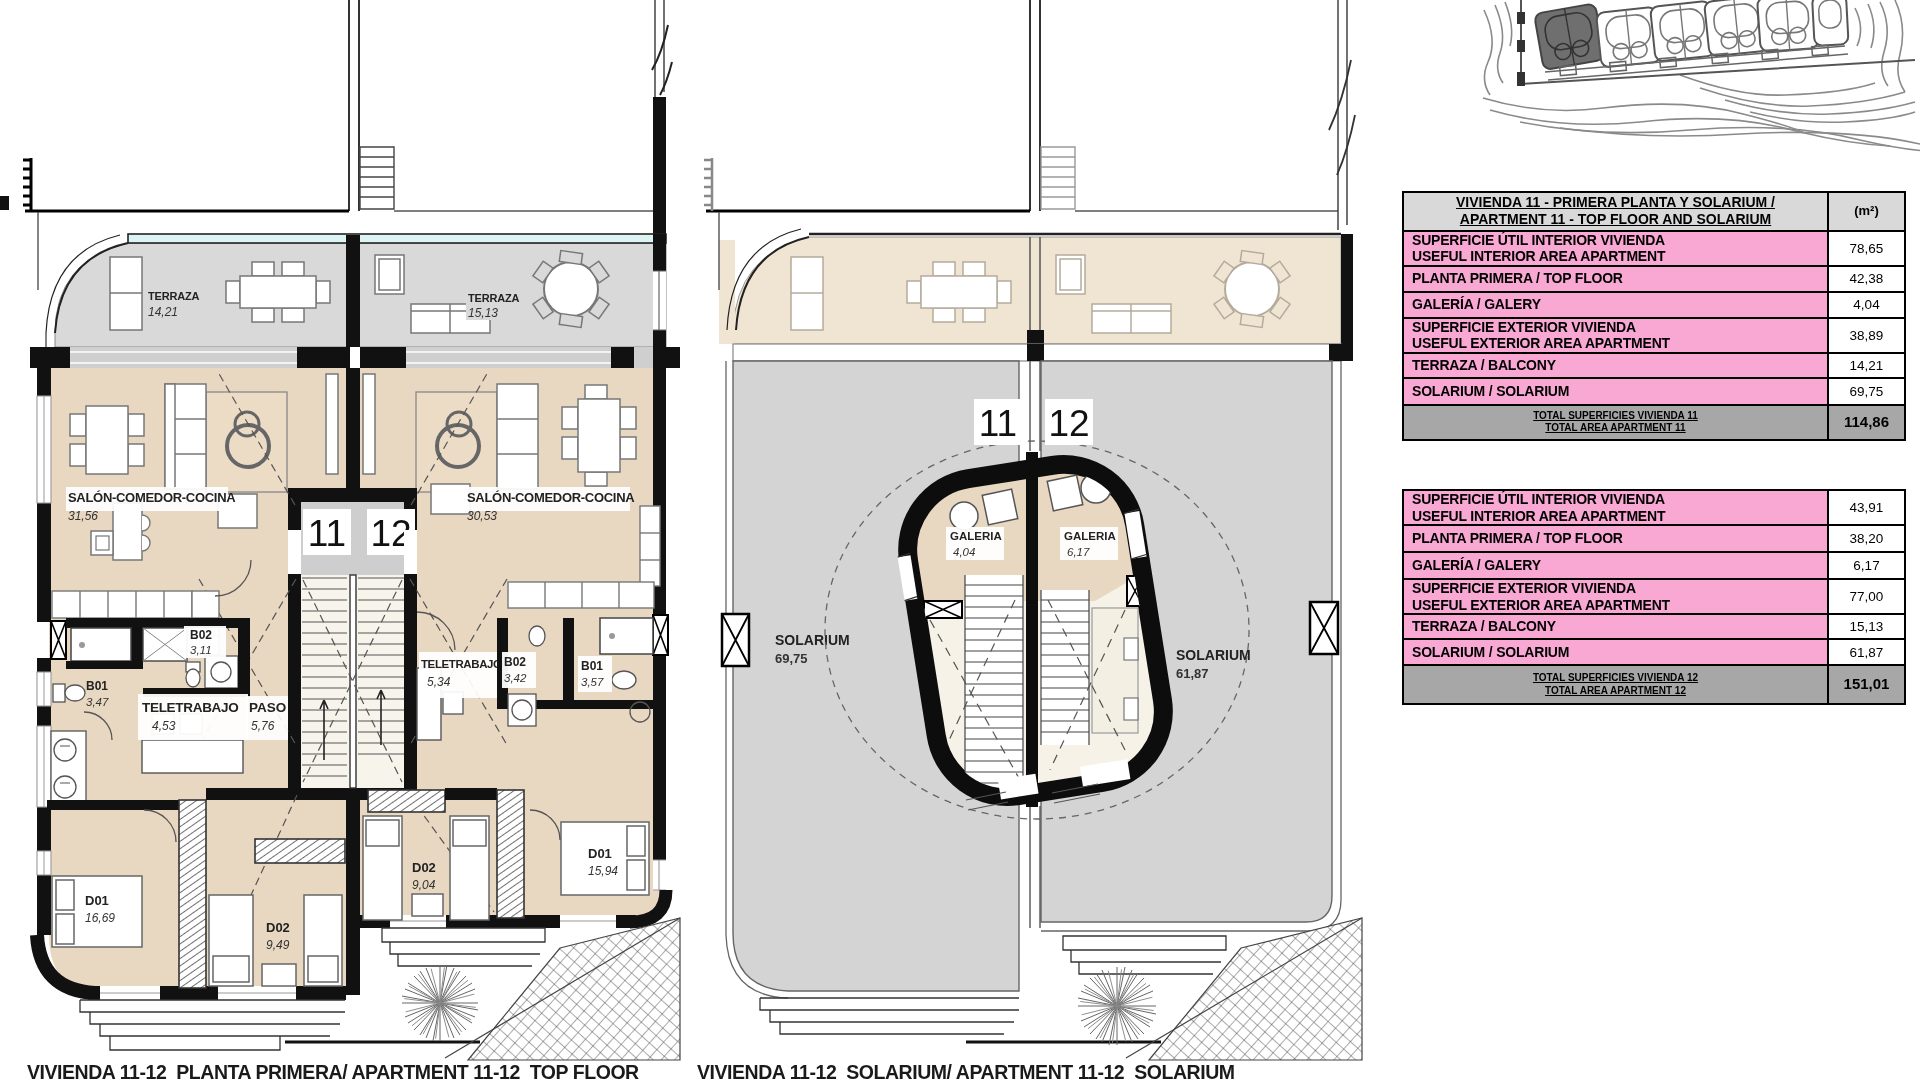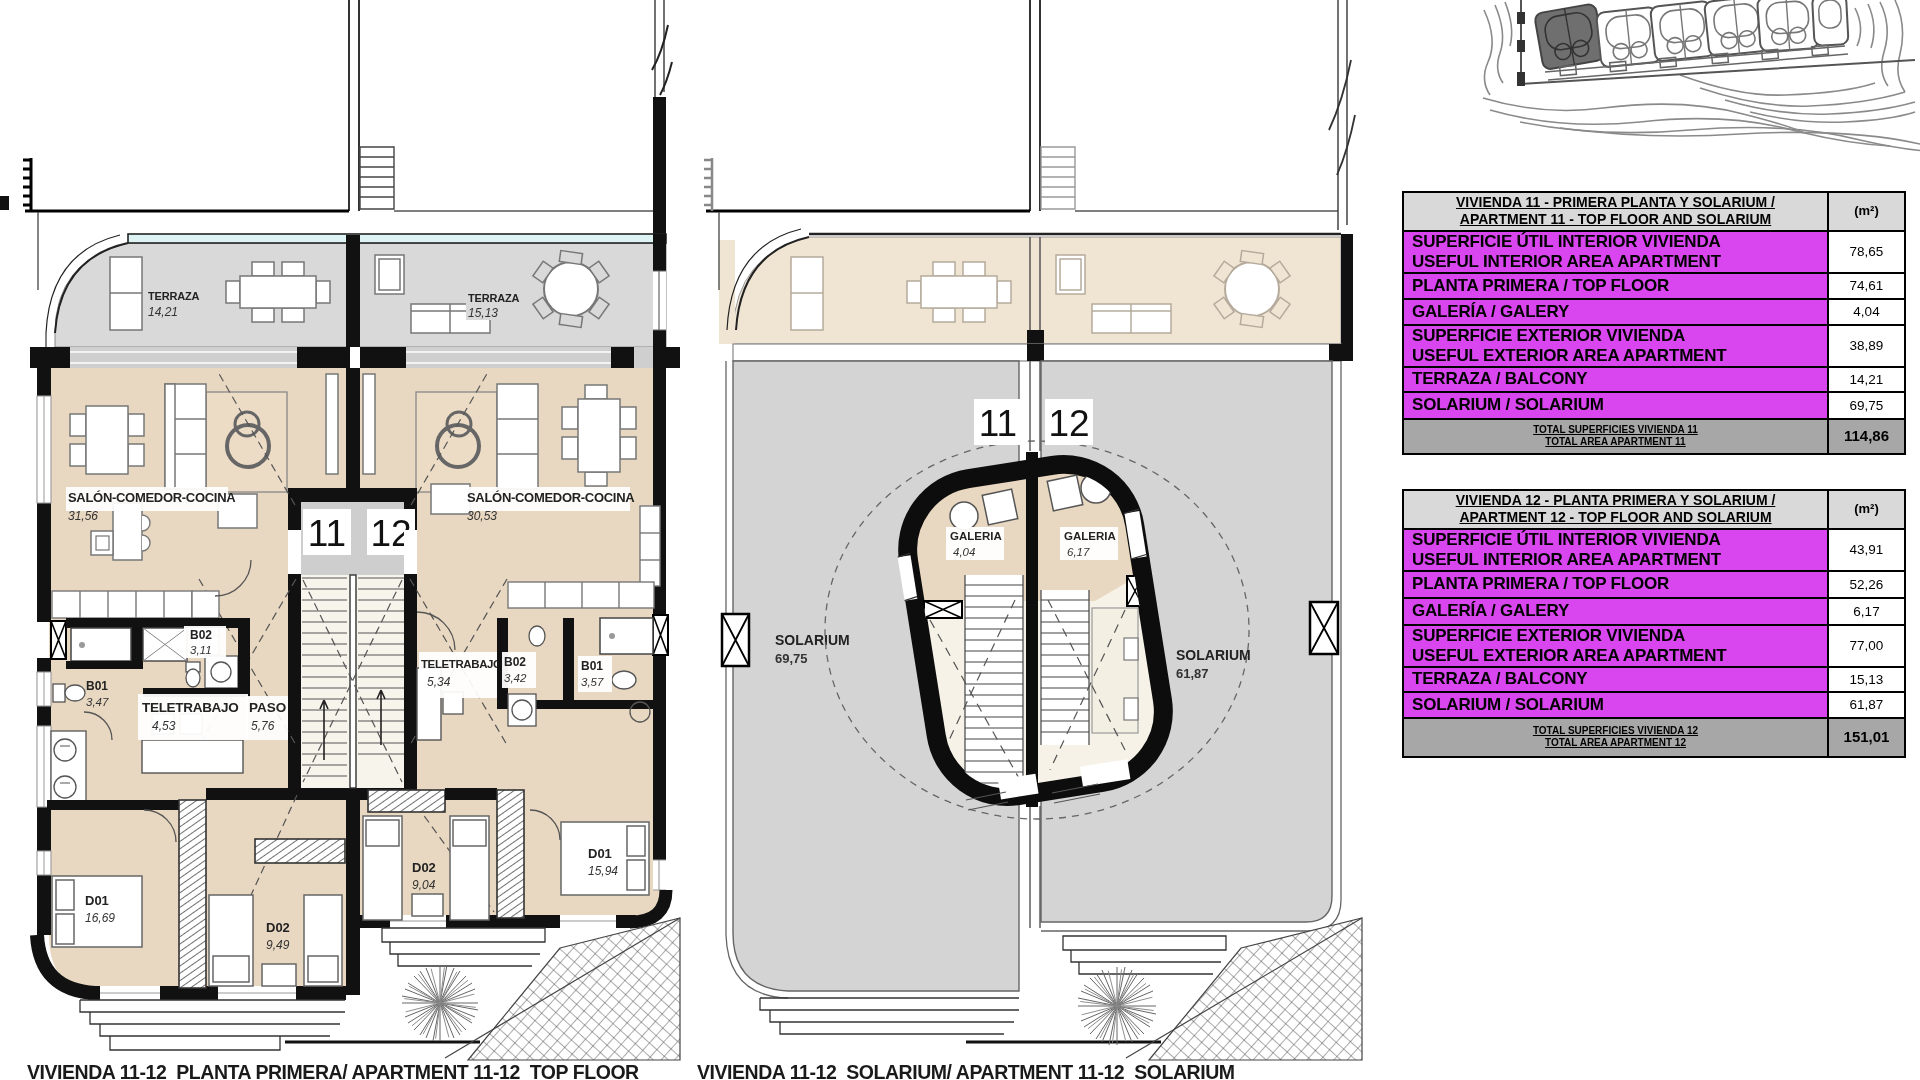--- a/index.html
+++ b/index.html
@@ -3,21 +3,21 @@
 <meta charset="utf-8">
 <style>
   html,body{margin:0;padding:0;background:#fff;width:1920px;height:1080px;overflow:hidden;}
   *{box-sizing:border-box;}
   body{font-family:"Liberation Sans",sans-serif;}
   .abs{position:absolute;}
   table{border-collapse:collapse;table-layout:fixed;font-family:"Liberation Sans",sans-serif;}
   td{border:2px solid #000;overflow:hidden;}
   .hdr{background:#d9d9d9;text-align:center;font-weight:bold;font-size:14px;line-height:1.24;}
   .hdr u{text-decoration:underline;}
-  .lbl{background:#d946ef;font-weight:bold;font-size:17px;line-height:1.18;padding:0 6px 0 8px;letter-spacing:-0.2px;}
+  .lbl{background:#f9a8d4;font-weight:bold;font-size:14px;line-height:1.18;padding:0 6px 0 8px;letter-spacing:-0.2px;}
   .val{background:#fff;font-weight:normal;font-size:13.5px;text-align:center;}
   .tot{background:#a7a7a7;text-align:center;font-weight:bold;font-size:10px;line-height:1.26;}
   .capt{position:absolute;font-weight:bold;font-size:19.5px;letter-spacing:-0.45px;color:#1a1a1a;white-space:pre;}
 </style>
 </head>
 <body>
 
 <svg class="abs" style="left:0;top:0" width="1920" height="1080" viewBox="0 0 1920 1080">
 <defs>
   <pattern id="hatchW" width="6" height="6" patternUnits="userSpaceOnUse" patternTransform="rotate(55)">
@@ -762,21 +762,21 @@
         <tr style="height:37px">
           <td class="hdr"><u>VIVIENDA 11 - PRIMERA PLANTA Y SOLARIUM /<br>APARTMENT 11 - TOP FLOOR AND SOLARIUM</u></td>
           <td class="hdr" style="font-size:13px">(m²)</td>
         </tr>
 <tr style="height:34px">
           <td class="lbl">SUPERFICIE ÚTIL INTERIOR VIVIENDA<br>USEFUL INTERIOR AREA APARTMENT</td>
           <td class="val">78,65</td>
         </tr>
 <tr style="height:26px">
           <td class="lbl">PLANTA PRIMERA / TOP FLOOR</td>
-          <td class="val">74,61</td>
+          <td class="val">42,38</td>
         </tr>
 <tr style="height:26px">
           <td class="lbl">GALERÍA / GALERY</td>
           <td class="val">4,04</td>
         </tr>
 <tr style="height:34px">
           <td class="lbl">SUPERFICIE EXTERIOR VIVIENDA<br>USEFUL EXTERIOR AREA APARTMENT</td>
           <td class="val">38,89</td>
         </tr>
 <tr style="height:25px">
@@ -795,31 +795,27 @@
     </table>
 </div>
 
 <div class="abs" style="left:1402px;top:489px;">
 <table style="width:502px;">
 <colgroup>
         <col style="width:425px">
         <col style="width:77px">
       </colgroup>
 <tbody>
-        <tr style="height:37px">
-          <td class="hdr"><u>VIVIENDA 12 - PLANTA PRIMERA Y SOLARIUM /<br>APARTMENT 12 - TOP FLOOR AND SOLARIUM</u></td>
-          <td class="hdr" style="font-size:13px">(m²)</td>
-        </tr>
 <tr style="height:33px">
           <td class="lbl">SUPERFICIE ÚTIL INTERIOR VIVIENDA<br>USEFUL INTERIOR AREA APARTMENT</td>
           <td class="val">43,91</td>
         </tr>
 <tr style="height:27px">
           <td class="lbl">PLANTA PRIMERA / TOP FLOOR</td>
-          <td class="val">52,26</td>
+          <td class="val">38,20</td>
         </tr>
 <tr style="height:27px">
           <td class="lbl">GALERÍA / GALERY</td>
           <td class="val">6,17</td>
         </tr>
 <tr style="height:34px">
           <td class="lbl">SUPERFICIE EXTERIOR VIVIENDA<br>USEFUL EXTERIOR AREA APARTMENT</td>
           <td class="val">77,00</td>
         </tr>
 <tr style="height:25px">

